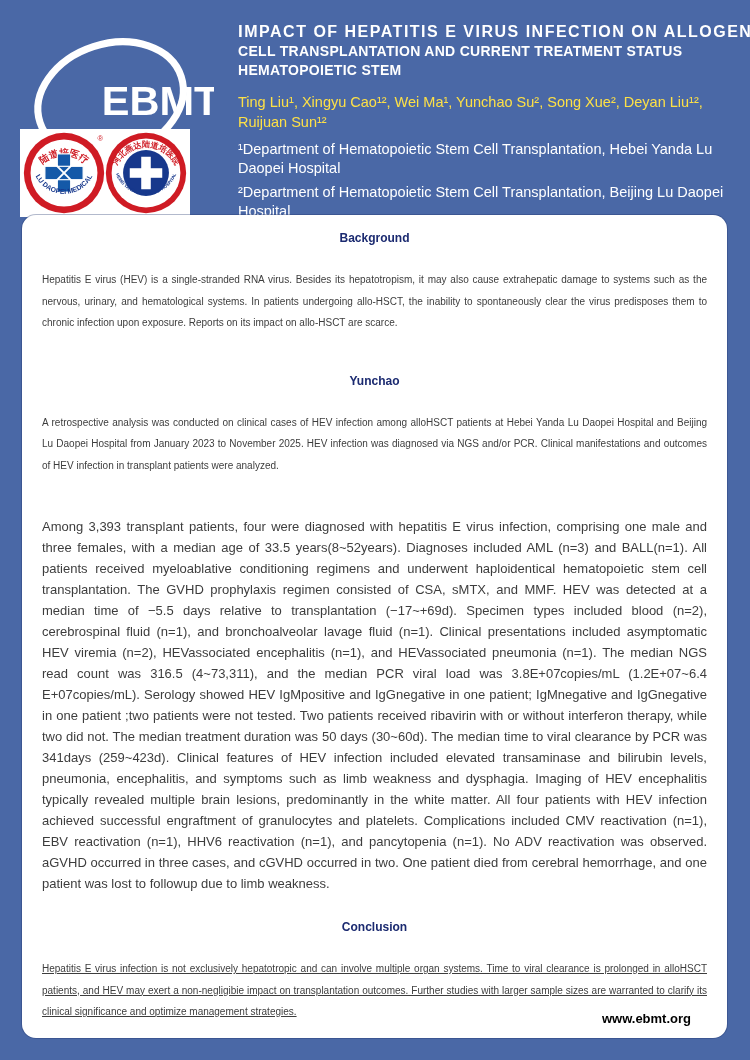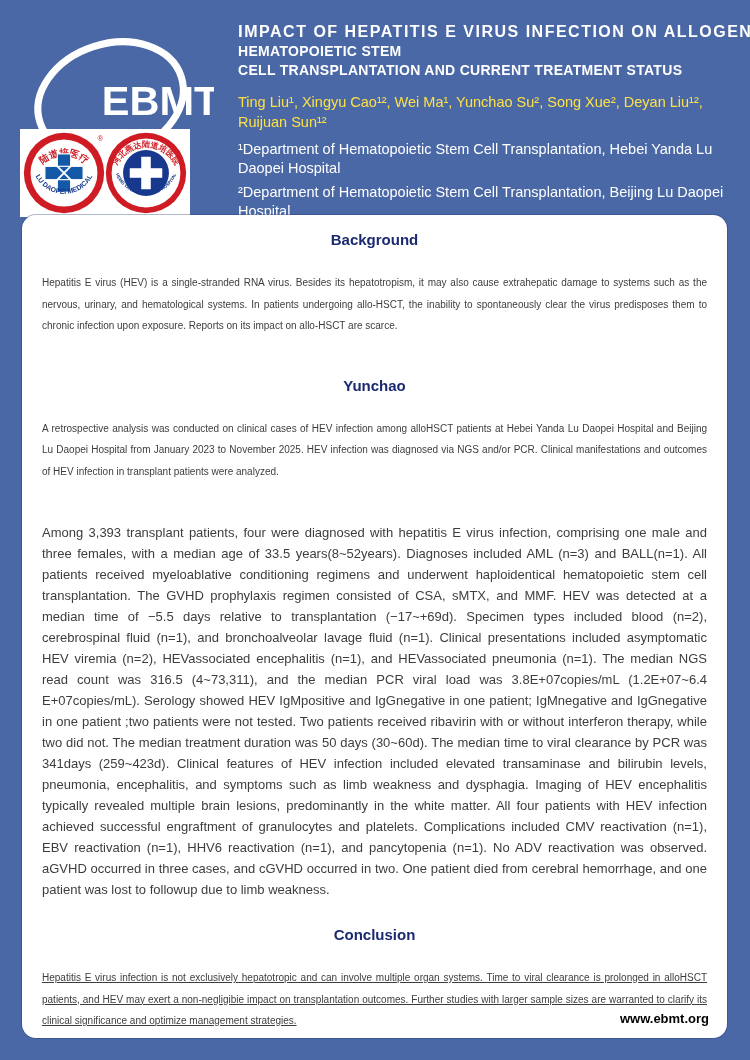--- a/index.html
+++ b/index.html
@@ -32,49 +32,49 @@
   .panel{
     position:absolute;left:22px;top:215px;width:705px;height:823px;
     background:#ffffff;border-radius:14px;
     box-shadow:0 0 0 1px rgba(35,55,110,.35);
     box-sizing:border-box;
     padding:16px 20px 40px 20px;
   }
   .section-heading{
     margin:0 0 24px 0;
     text-align:center;
-    font-size:15px;font-weight:bold;color:#1b2a70;
+    font-size:12px;font-weight:bold;color:#1b2a70;
   }
   .section-body{
     margin:0 0 40px 0;
     font-size:10px;line-height:21.5px;color:#3d3d3d;
     text-align:justify;
   }
   .section-body.results{font-size:13px;line-height:21px;margin-bottom:26px;}
   .section-body.conclusion{margin-bottom:12px;text-decoration:underline;}
   .website{
-    position:absolute;right:18px;bottom:12px;
+    position:absolute;right:36px;bottom:12px;
     font-size:13px;font-weight:bold;color:#000000;
     text-decoration:none;
   }
 </style>
 </head>
 <body>
 
 <div class="ebmt-logo">
   <svg viewBox="0 0 215 180" width="190" height="175" aria-hidden="true">
     <ellipse cx="98" cy="90" rx="84" ry="63" fill="none" stroke="#ffffff" stroke-width="8" transform="rotate(-18 98 90)"></ellipse>
     <text x="88" y="108" font-family="Liberation Sans, sans-serif" font-size="47" font-weight="bold" fill="#ffffff">EBMT</text>
   </svg>
 </div>
 
 <div class="title-block">
   <div class="title-line1">IMPACT OF HEPATITIS E VIRUS INFECTION ON ALLOGENEIC</div>
+  <div class="title-line23">CELL TRANSPLANTATION AND CURRENT TREATMENT STATUS</div>
   <div class="title-line23">HEMATOPOIETIC STEM</div>
-  <div class="title-line23">CELL TRANSPLANTATION AND CURRENT TREATMENT STATUS</div>
   <div class="authors">Ting Liu¹, Xingyu Cao¹², Wei Ma¹, Yunchao Su², Song Xue², Deyan Liu¹², Ruijuan Sun¹²</div>
   <div class="affiliations">
     <p class="affiliation">¹Department of Hematopoietic Stem Cell Transplantation, Hebei Yanda Lu Daopei Hospital</p>
     <p class="affiliation">²Department of Hematopoietic Stem Cell Transplantation, Beijing Lu Daopei Hospital</p>
   </div>
 </div>
 
 <div class="logos-box">
 
   <svg viewBox="0 0 90 90" width="86" height="86">

